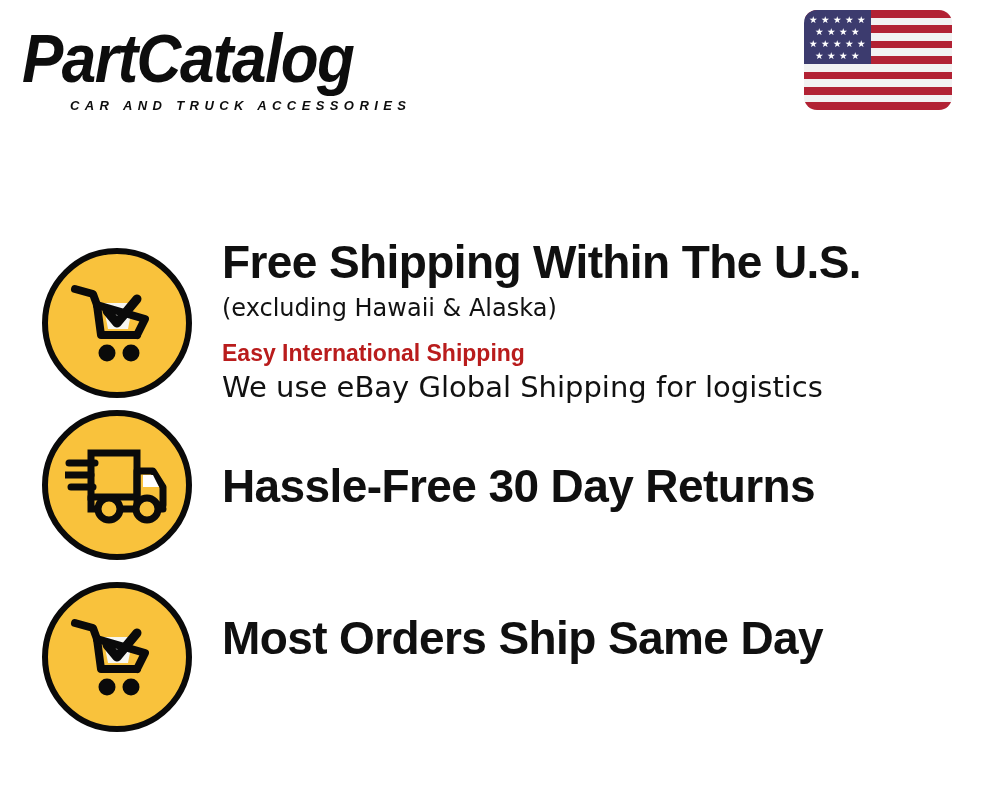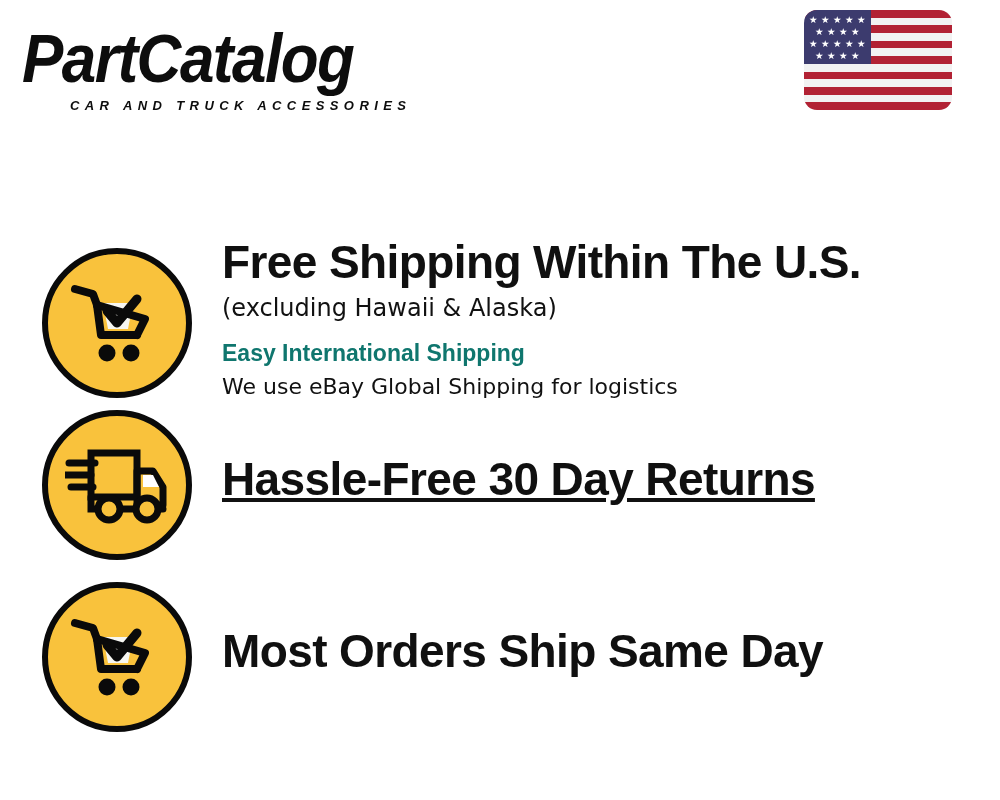--- a/index.html
+++ b/index.html
@@ -148,22 +148,22 @@
     top: 50%;
     transform: translate(-50%, -50%);
   }
 
   .feature-text {
     position: absolute;
     left: 222px;
     right: 20px;
   }
   #feature-row-0 .feature-text { top: 20px; }
-  #feature-row-1 .feature-text { top: 47px; text-decoration: underline; }
-  #feature-row-2 .feature-text { top: 47px; }
+  #feature-row-1 .feature-text { top: 54px; }
+  #feature-row-2 .feature-text { top: 34px; }
 
   .feature-title {
     font-family: "Liberation Sans", sans-serif;
     font-size: 46px;
     font-weight: bold;
     letter-spacing: -0.6px;
     line-height: 54px;
     color: #101010;
     white-space: nowrap;
   }
@@ -174,27 +174,27 @@
     line-height: 34px;
     color: #111111;
     margin-top: 2px;
     white-space: nowrap;
   }
   .feature-sub-title {
     font-family: "Liberation Sans", sans-serif;
     font-size: 23px;
     font-weight: bold;
     line-height: 32px;
-    color: #0f766e;
+    color: #b91c1c;
     margin-top: 12px;
     white-space: nowrap;
   }
   .feature-sub-note {
     font-family: "DejaVu Sans", sans-serif;
-    font-size: 22px;
+    font-size: 29px;
     font-weight: 400;
     line-height: 32px;
     color: #111111;
     margin-top: 2px;
     white-space: nowrap;
   }
 </style>
 </head>
 <body>
 

